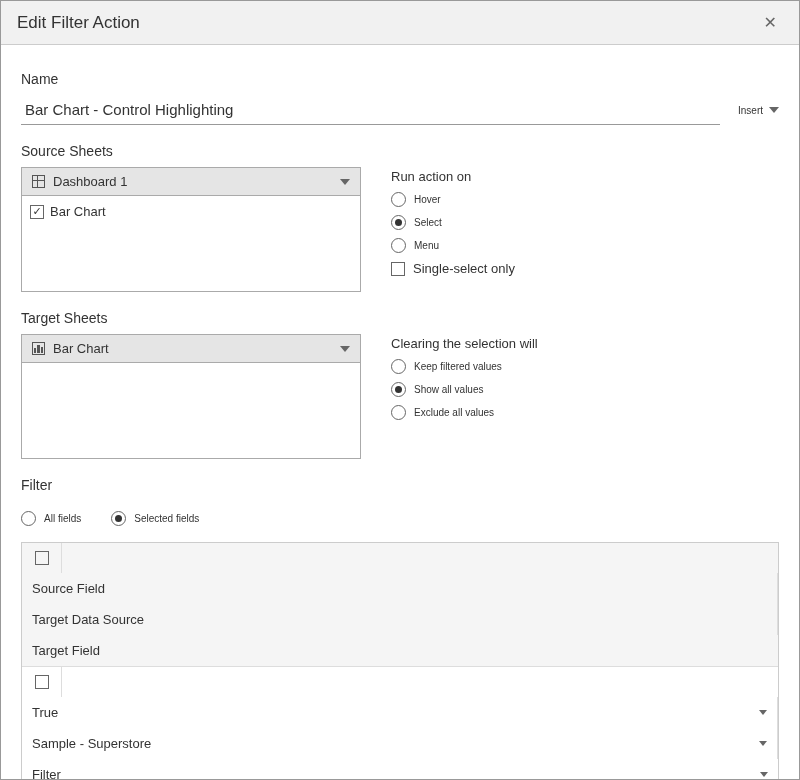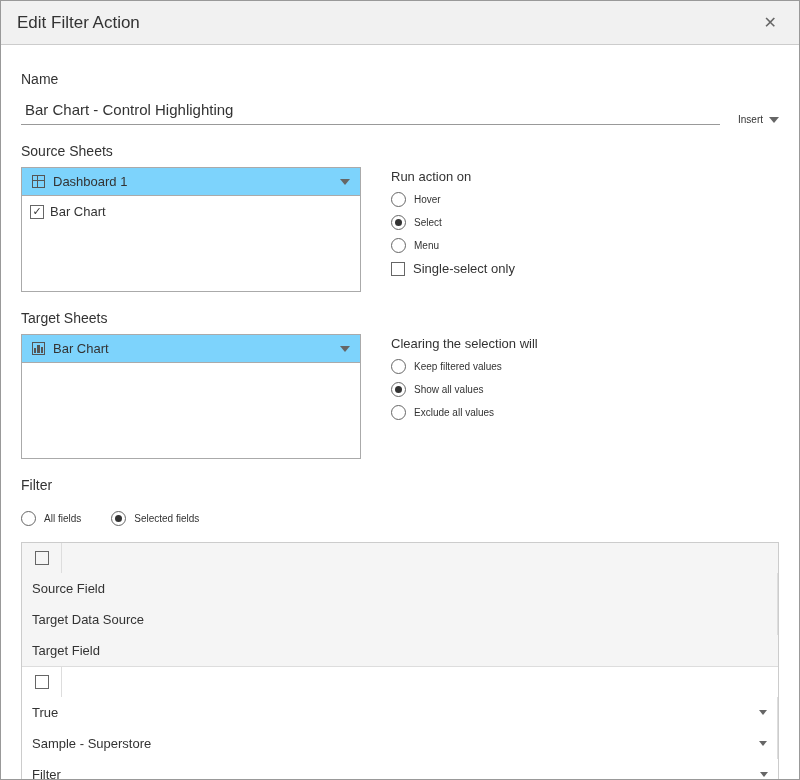--- a/index.html
+++ b/index.html
@@ -36,21 +36,21 @@
 }
 .section-label {
   font-size: 14px;
   color: #333;
   margin-bottom: 8px;
   margin-top: 18px;
 }
 .section-label.first { margin-top: 8px; }
 .name-row {
   display: flex;
-  align-items: flex-end;
+  align-items: center;
   gap: 18px;
 }
 .name-input {
   flex: 1;
   border: none;
   border-bottom: 1px solid #999;
   font-size: 15px;
   padding: 6px 4px;
   outline: none;
   color: #333;
@@ -76,21 +76,21 @@
 }
 .left-col { width: 340px; }
 .right-col { flex: 1; padding-top: 2px; }
 .dropdown {
   border: 1px solid #aaa;
   padding: 6px 10px;
   display: flex;
   align-items: center;
   justify-content: space-between;
   cursor: pointer;
-  background: #7dd3fc;
+  background: #e5e5e5;
 }
 .dropdown .drop-content {
   display: flex;
   align-items: center;
   gap: 8px;
 }
 .icon-dashboard {
   width: 13px; height: 13px;
   border: 1px solid #555;
   position: relative;

